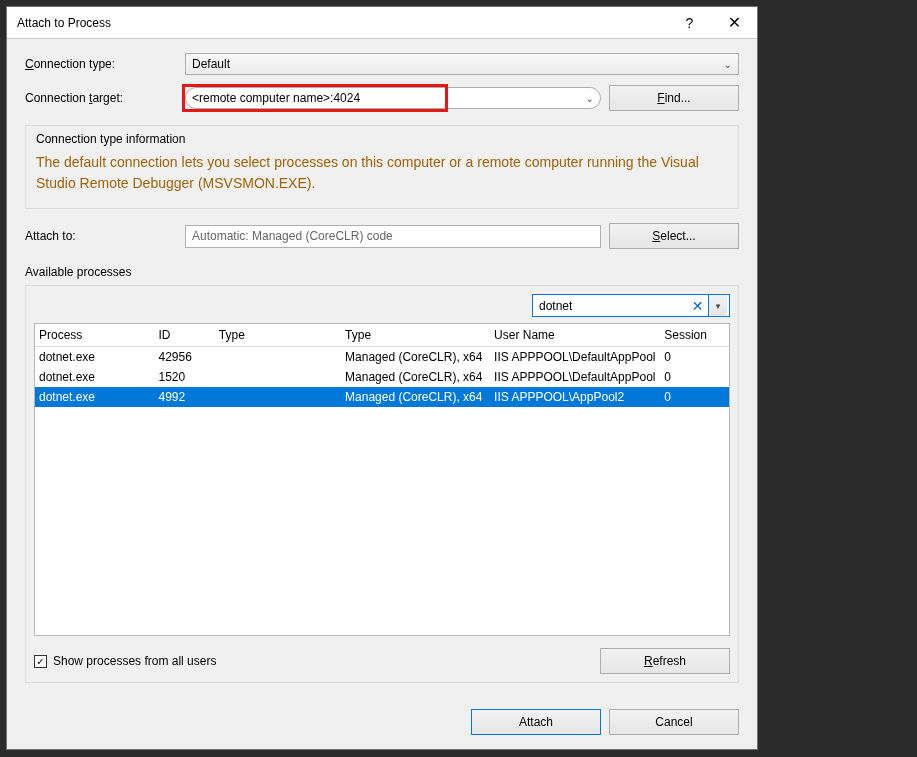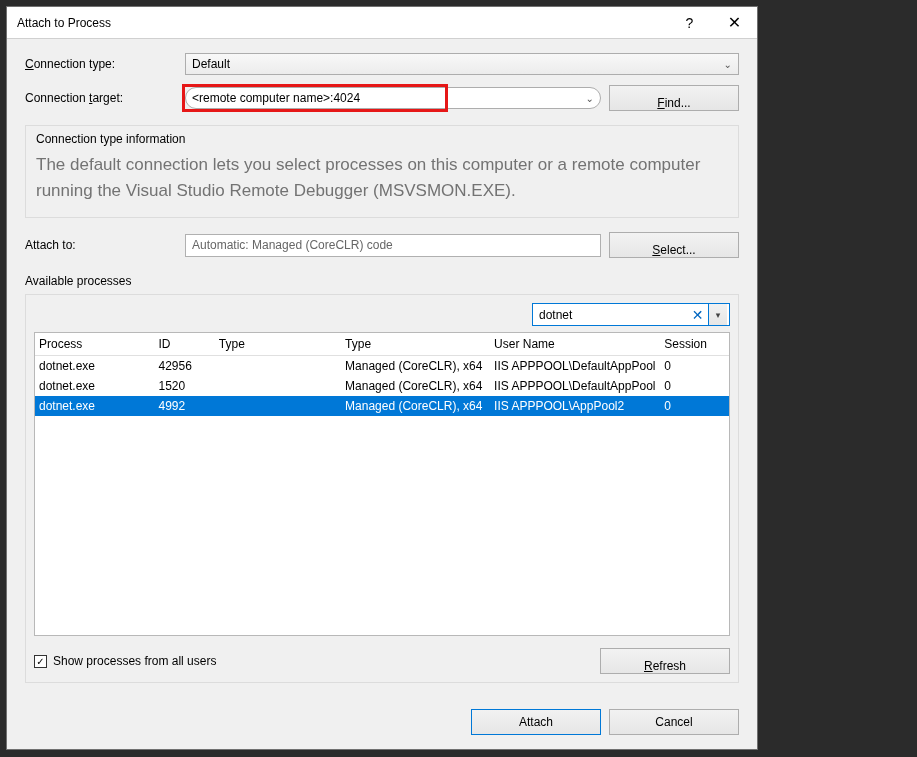--- a/index.html
+++ b/index.html
@@ -99,40 +99,40 @@
       pointer-events: none;
     }
     .side-btn {
       width: 130px;
       height: 26px;
       margin-left: 8px;
       background: linear-gradient(to bottom, #f2f2f2, #e6e6e6);
       border: 1px solid #adadad;
       font-size: 12px;
       display: flex;
-      align-items: flex-end;
+      align-items: center;
       justify-content: center;
     }
     .side-btn .accel {
       text-decoration: underline;
     }
     .group {
       border: 1px solid #dcdcdc;
       padding: 6px 10px 14px 10px;
       margin-top: 4px;
       margin-bottom: 14px;
     }
     .group-title {
       font-size: 12px;
       color: #000;
       margin-bottom: 6px;
     }
     .group-text {
-      font-size: 17px;
-      color: #737373;
+      font-size: 14px;
+      color: #a16207;
       line-height: 1.5;
     }
     .attach-row .textfield {
       flex: 1;
       height: 23px;
       background: #fff;
       border: 1px solid #b0b0b0;
       display: flex;
       align-items: center;
       padding: 0 6px;

